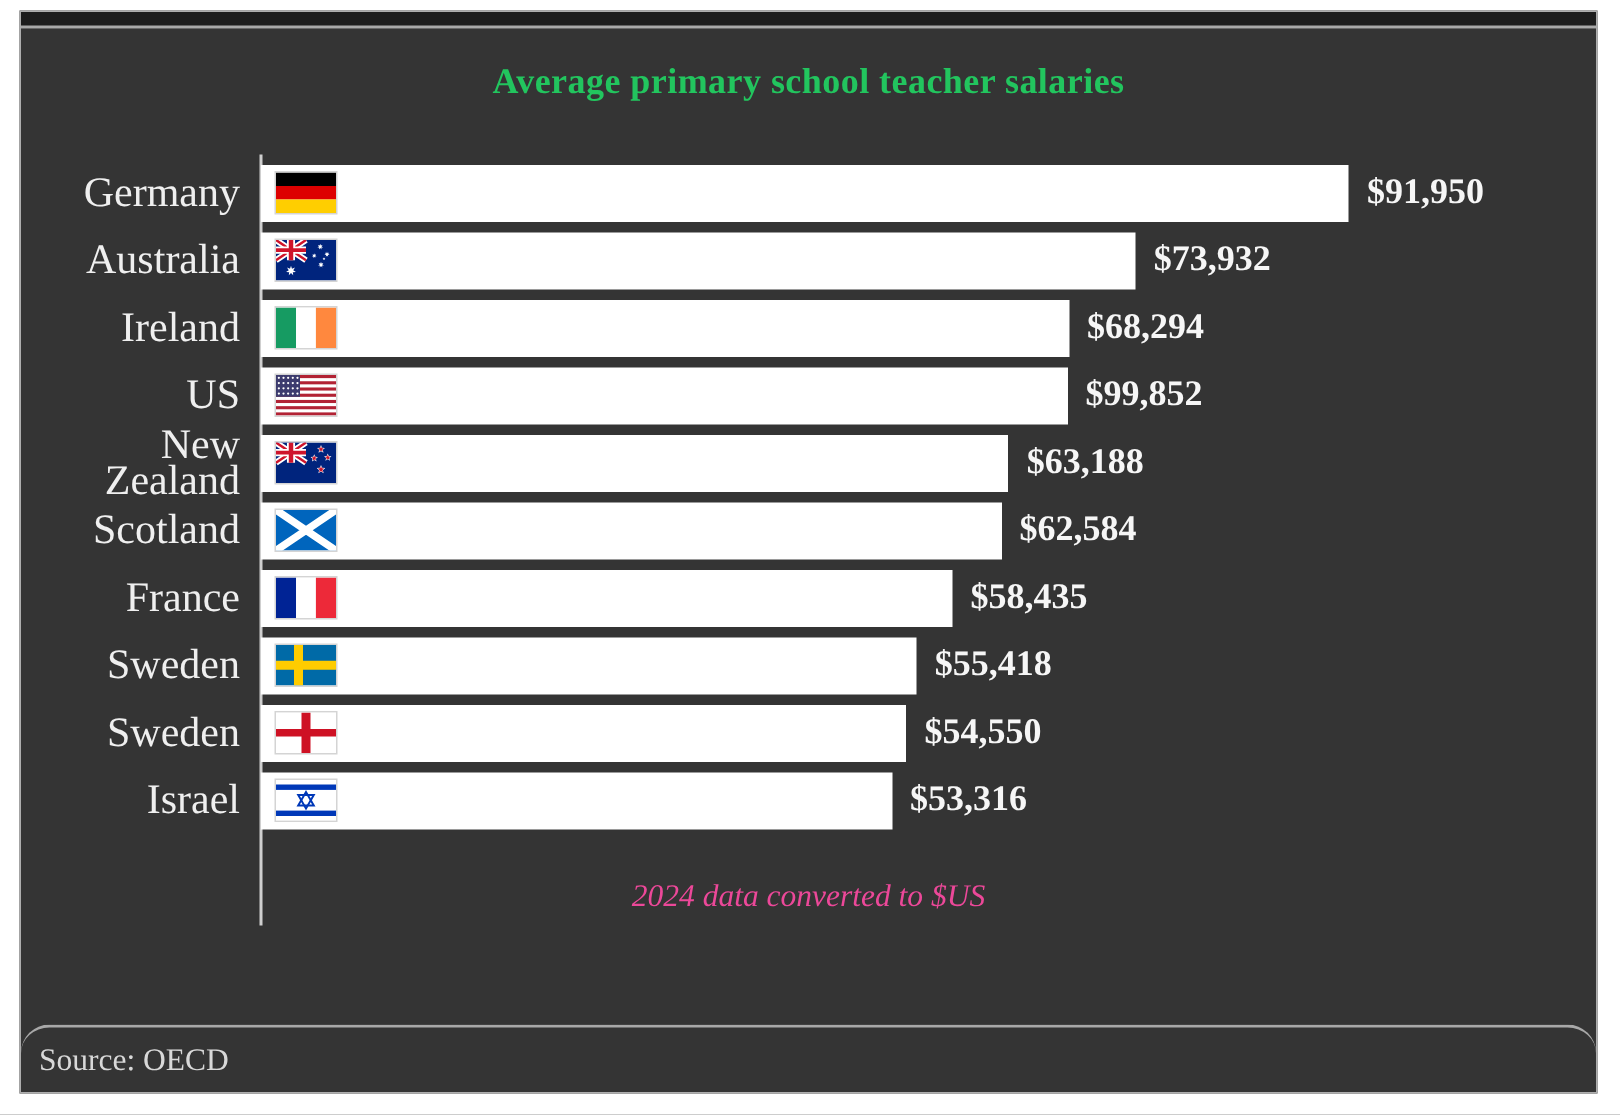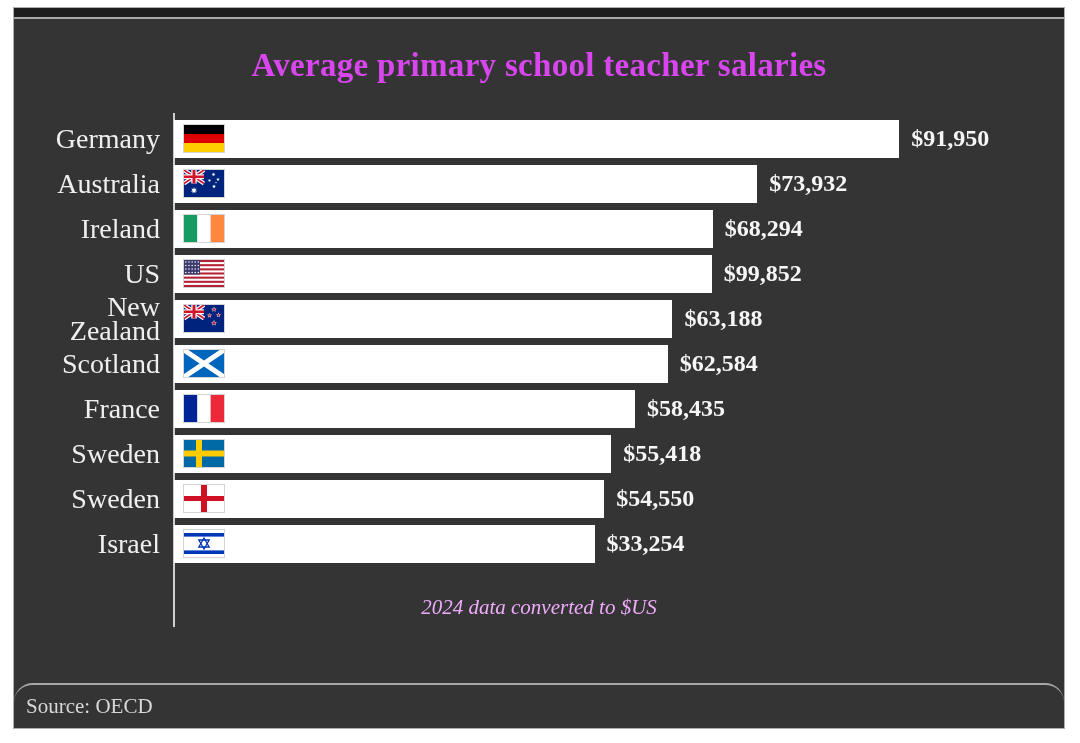--- a/index.html
+++ b/index.html
@@ -18,24 +18,24 @@
     display: flex;
     flex-direction: column;
   }
   .top-band {
     height: 11px;
     background: #1d1d1d;
     border-bottom: 2px solid #a8a8a8;
     flex: 0 0 auto;
   }
   .title {
-    margin-top: 26px;
+    margin-top: 16px;
     text-align: center;
-    color: #d946ef;
-    font-size: 33px;
+    color: #22c55e;
+    font-size: 24px;
     font-weight: bold;
     line-height: 40px;
     letter-spacing: 0.3px;
   }
   .chart-rows {
     position: relative;
     margin-top: 31px;
     flex: 0 0 auto;
   }
   .axis-line {
@@ -88,21 +88,21 @@
     margin-left: 12px;
     color: #f6f6f6;
     font-size: 24px;
     font-weight: bold;
     white-space: nowrap;
     text-align: right;
   }
   .subtitle {
     margin-top: 28px;
     text-align: center;
-    color: #f0abfc;
+    color: #ec4899;
     font-size: 21px;
     font-style: italic;
     line-height: 26px;
   }
   .footer {
     margin-top: auto;
     height: 45px;
     border-top: 2px solid #a8a8a8;
     display: flex;
     align-items: center;
@@ -325,21 +325,21 @@
         <span class="flag-holder">
               <svg viewBox="0 0 40 27" xmlns="http://www.w3.org/2000/svg">
                 <rect width="40" height="27" fill="#fff"></rect>
                 <rect y="3" width="40" height="3.6" fill="#0038B8"></rect>
                 <rect y="20.4" width="40" height="3.6" fill="#0038B8"></rect>
                 <polygon points="20,8 25.2,17 14.8,17" fill="none" stroke="#0038B8" stroke-width="1.3"></polygon>
                 <polygon points="20,19 14.8,10 25.2,10" fill="none" stroke="#0038B8" stroke-width="1.3"></polygon>
               </svg>
             </span>
       </div>
-      <span class="value-label">$33,254</span>
+      <span class="value-label">$53,316</span>
     </div>
   </div>
 
 </div>
   <div class="subtitle">2024 data converted to $US</div>
   <div class="footer">
     <span>Source: OECD</span>
   </div>
 </div>
 

